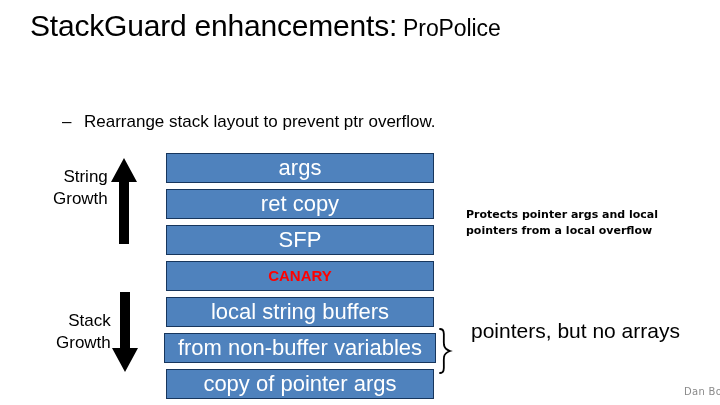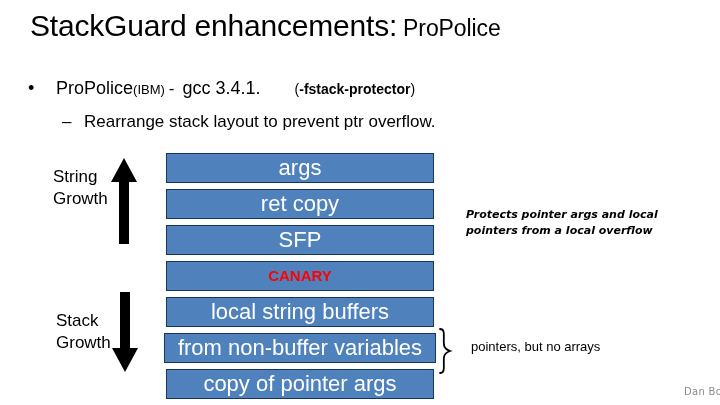--- a/index.html
+++ b/index.html
@@ -131,48 +131,47 @@
     width: 272px;
     margin-left: -2px;
   }
 
   
   .growth {
     position: absolute;
     white-space: nowrap;
     font-size: 17px;
     line-height: 22px;
-    text-align: left;
+    text-align: right;
     color: #000;
   }
   .growth-string { left: 53px; top: 166px; }
   .growth-stack  { left: 56px; top: 310px; }
 
   .arrow {
     position: absolute;
   }
 
   
   .note-protect {
     position: absolute;
     left: 466px;
     top: 207px;
     width: 246px;
     font-family: "DejaVu Sans", sans-serif;
     font-size: 11px;
     font-weight: bold;
     line-height: 16px;
     color: #000;
-    font-style: italic;
   }
   .note-pointers {
     position: absolute;
     left: 471px;
-    top: 336px;
-    font-size: 13px;
+    top: 320px;
+    font-size: 21px;
     line-height: 22px;
     white-space: nowrap;
     color: #000;
     text-align: center;
   }
   .brace {
     position: absolute;
     left: 437px;
     top: 327px;
   }
@@ -192,23 +191,20 @@
 </style>
 </head>
 <body>
 
 <div class="slide">
 
   <div class="title-block">
     <span class="title-main">StackGuard enhancements:</span><span class="title-sub">ProPolice</span>
   </div>
 
-  <div class="bullet-row">
-    <span class="bullet-mark">•</span><span class="b-main">ProPolice</span><span class="b-small">(IBM)</span><span class="b-dash">-</span><span class="b-gcc">gcc 3.4.1.</span><span class="b-flagwrap">(</span><span class="b-flag">-fstack-protector</span><span class="b-flagwrap" style="padding-left:0">)</span>
-  </div>
 
   <div class="subbullet-row">
     <span class="sub-mark">–</span><span class="sub-text">Rearrange stack layout to prevent ptr overflow.</span>
   </div>
 
   <div class="stack">
     <div class="frame">
       <span>args</span>
     </div>
     <div class="frame">

